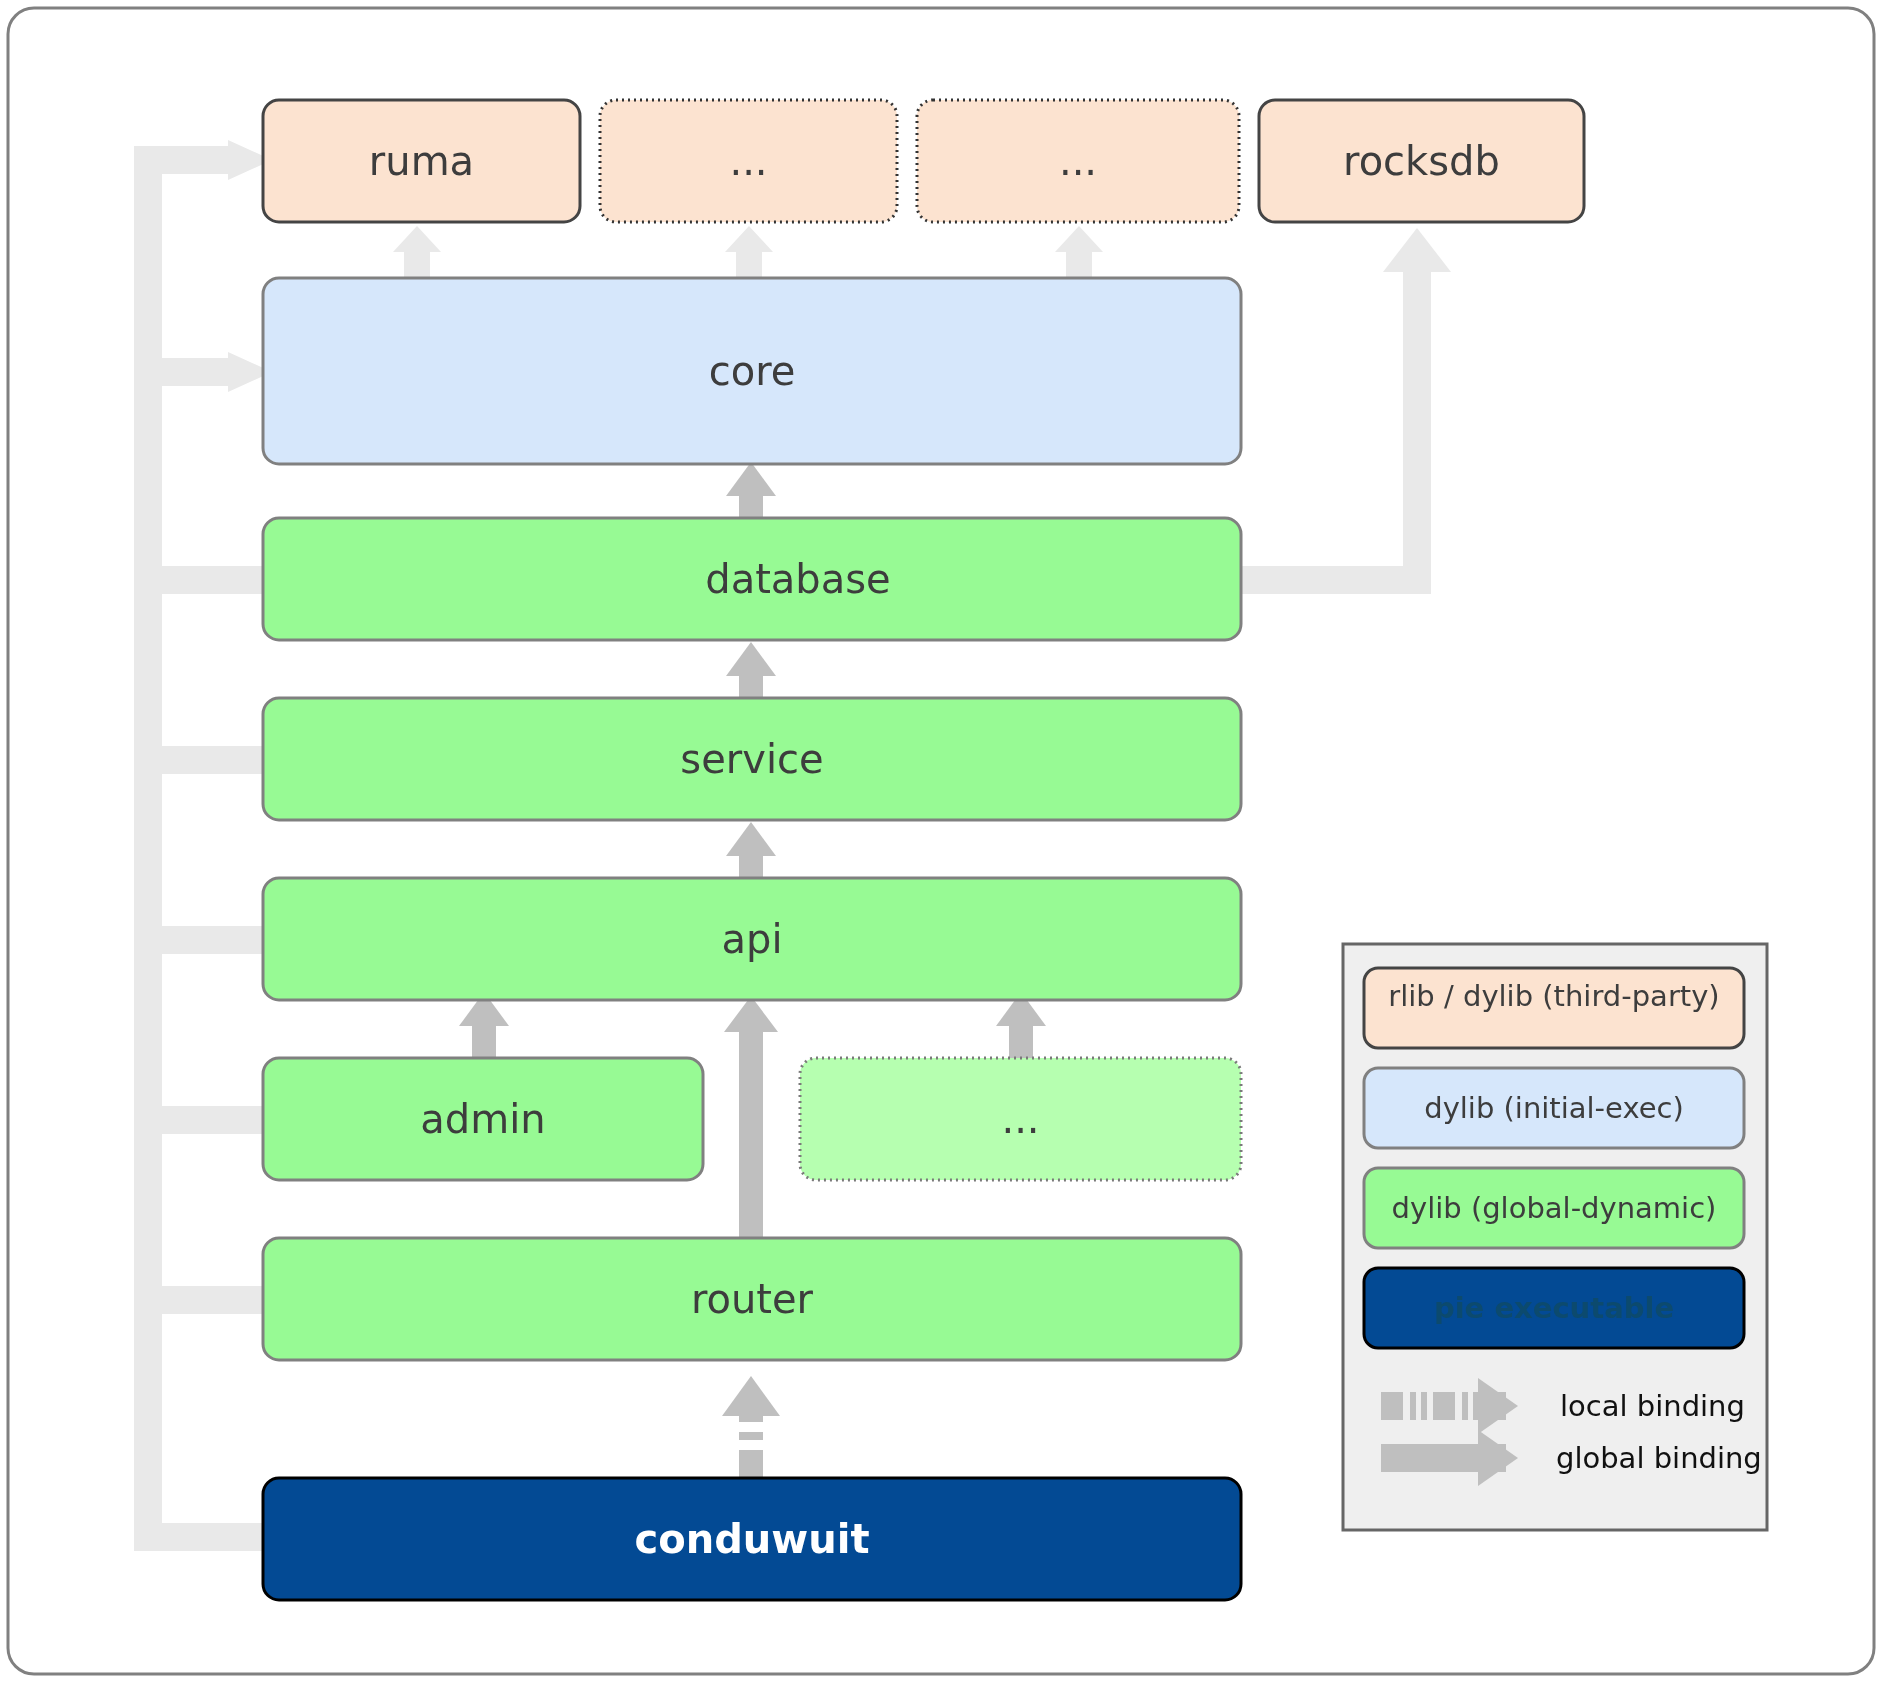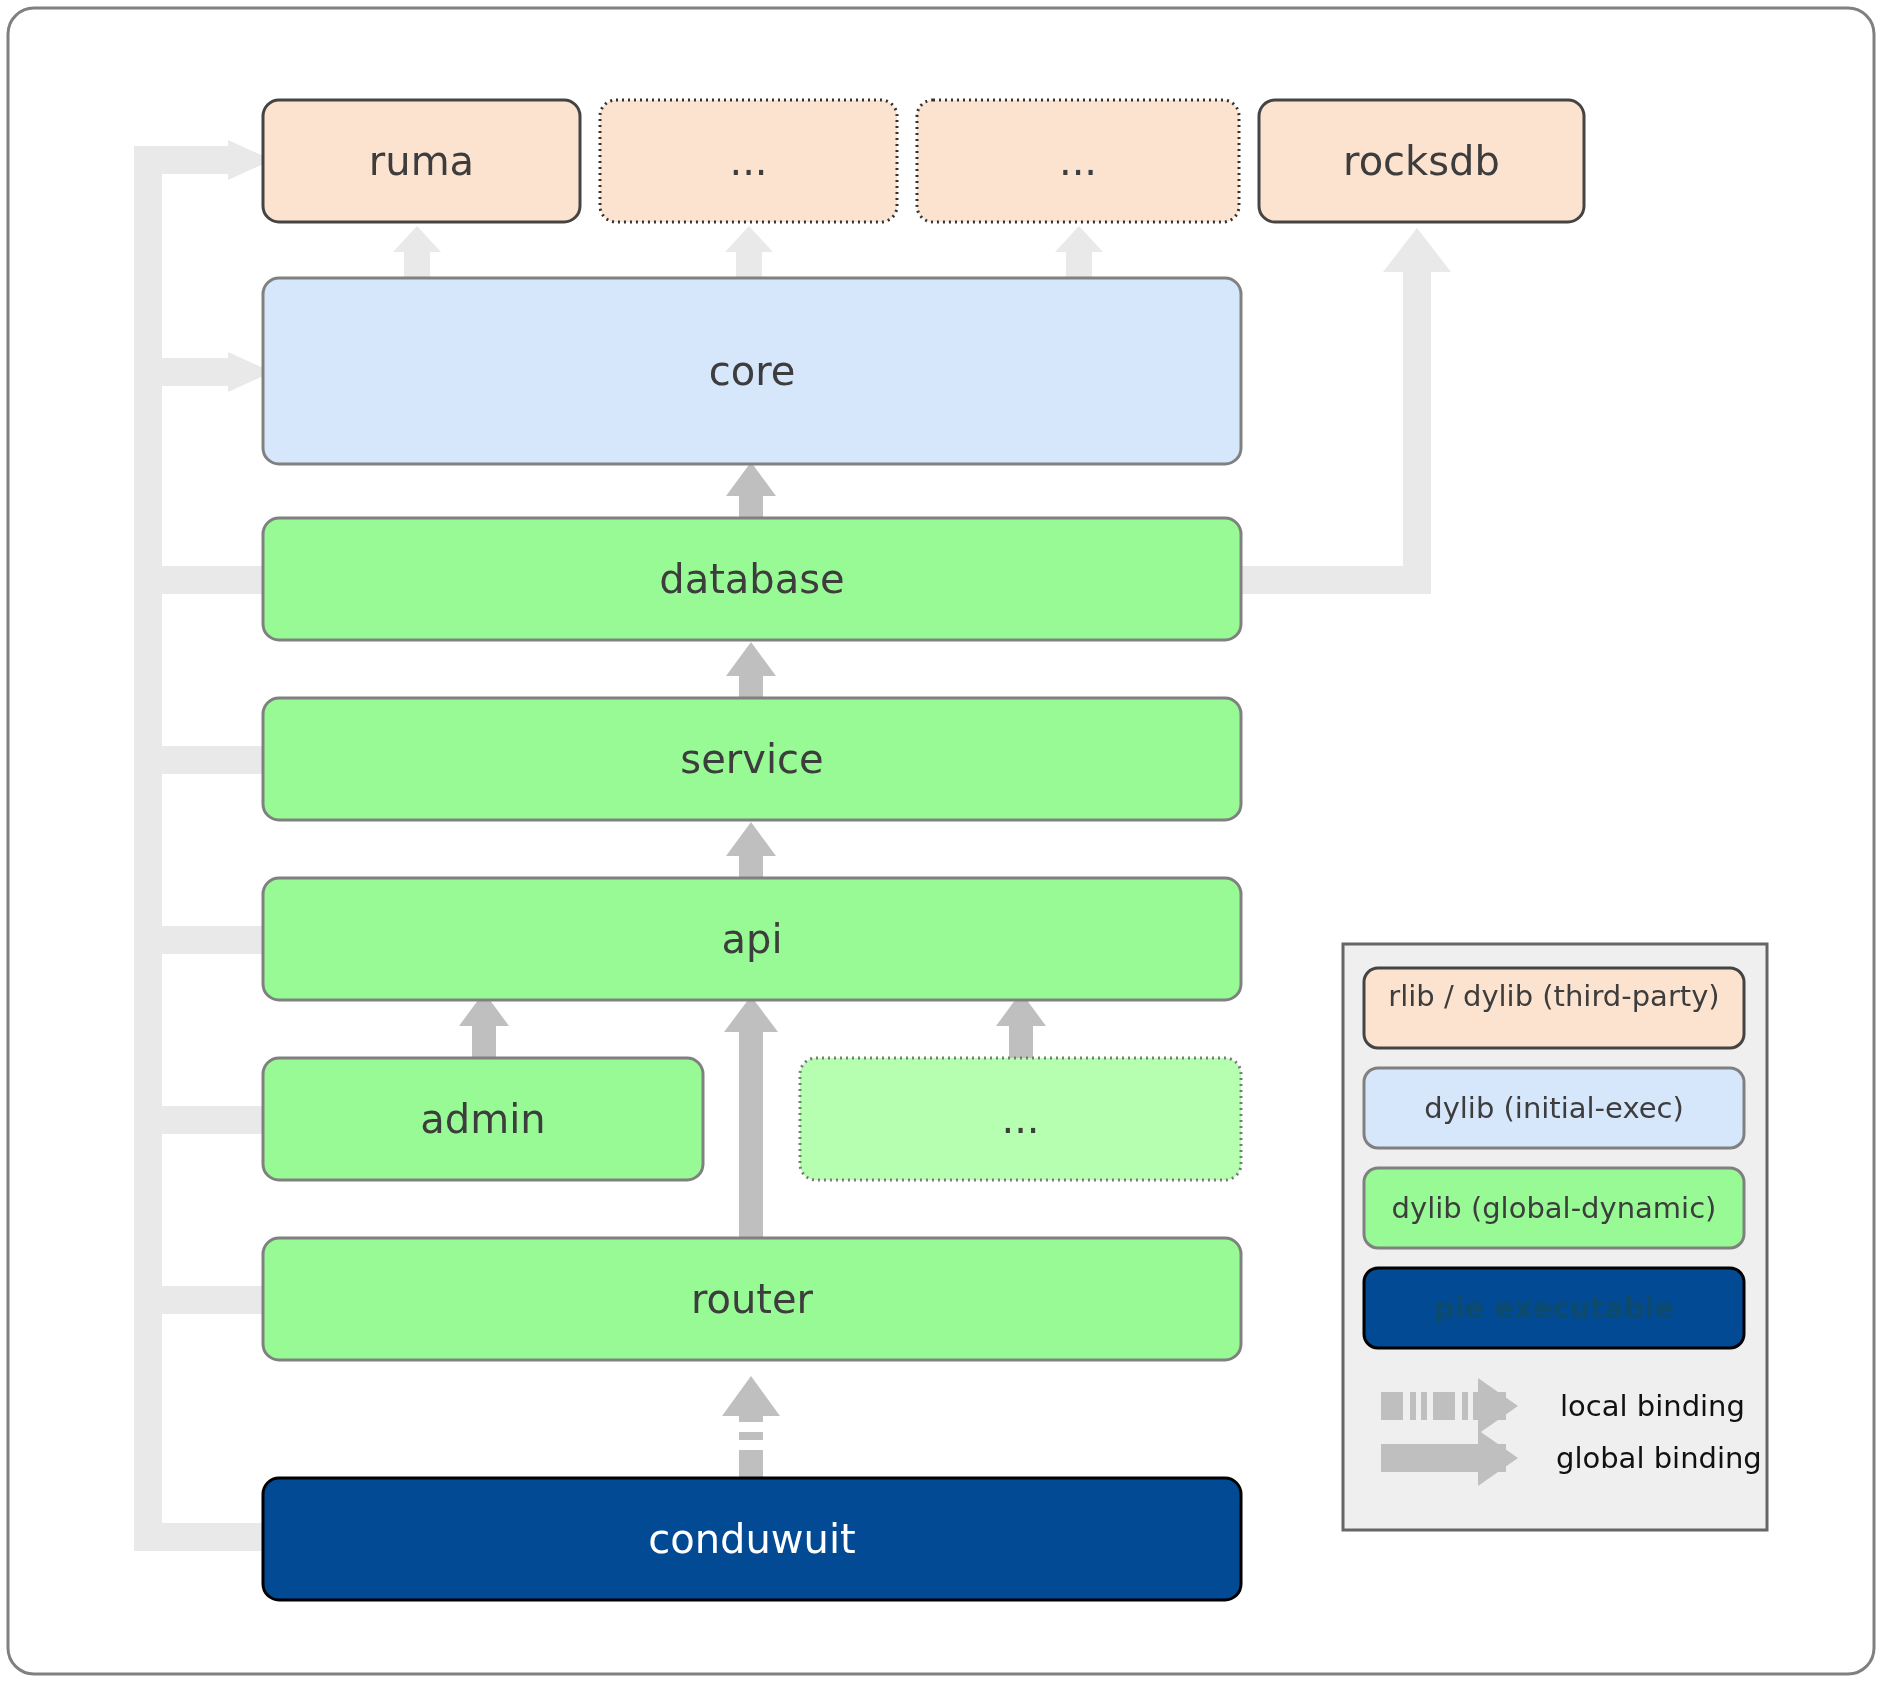--- a/index.html
+++ b/index.html
@@ -167,27 +167,27 @@
         <polygon points="1478,1430 1518,1458 1478,1486"></polygon>
       </g>
     </g>
   </svg>
 
   <div class="node-label" style="left:263px;top:100px;width:317px;height:122px;font-size:40px;color:#3d3d3d;">ruma</div>
   <div class="node-label" style="left:600px;top:100px;width:297px;height:122px;font-size:40px;color:#3d3d3d;">...</div>
   <div class="node-label" style="left:917px;top:100px;width:322px;height:122px;font-size:40px;color:#3d3d3d;">...</div>
   <div class="node-label" style="left:1259px;top:100px;width:325px;height:122px;font-size:40px;color:#3d3d3d;">rocksdb</div>
   <div class="node-label" style="left:263px;top:278px;width:978px;height:186px;font-size:40px;color:#3d3d3d;">core</div>
-  <div class="node-label" style="left:263px;top:518px;width:978px;height:122px;font-size:40px;color:#3d3d3d;">database</div>
+  <div class="node-label" style="left:263px;top:518px;width:978px;height:122px;font-size:40px;color:#3d3d3d;padding-left:46px;">database</div>
   <div class="node-label" style="left:263px;top:698px;width:978px;height:122px;font-size:40px;color:#3d3d3d;">service</div>
   <div class="node-label" style="left:263px;top:878px;width:978px;height:122px;font-size:40px;color:#3d3d3d;text-align:center;">api</div>
   <div class="node-label" style="left:263px;top:1058px;width:440px;height:122px;font-size:40px;color:#3d3d3d;">admin</div>
   <div class="node-label" style="left:800px;top:1058px;width:441px;height:122px;font-size:40px;color:#3d3d3d;">...</div>
   <div class="node-label" style="left:263px;top:1238px;width:978px;height:122px;font-size:40px;color:#3d3d3d;">router</div>
-  <div class="node-label" style="left:263px;top:1478px;width:978px;height:122px;font-size:40px;color:#ffffff;font-weight:normal;">conduwuit</div>
+  <div class="node-label" style="left:263px;top:1478px;width:978px;height:122px;font-size:40px;color:#ffffff;font-weight:bold;">conduwuit</div>
 
   <div class="legend-label" style="left:1364px;top:956px;width:380px;height:80px;font-size:29px;color:#3d3d3d;">rlib / dylib (third-party)</div>
   <div class="legend-label" style="left:1364px;top:1068px;width:380px;height:80px;font-size:29px;color:#3d3d3d;">dylib (initial-exec)</div>
   <div class="legend-label" style="left:1364px;top:1168px;width:380px;height:80px;font-size:29px;color:#3d3d3d;">dylib (global-dynamic)</div>
   <div class="legend-label" style="left:1364px;top:1268px;width:380px;height:80px;font-size:29px;color:#0c4a6e;font-weight:bold;">pie executable</div>
 
   <div class="legend-text" style="left:1560px;top:1386px;width:210px;height:40px;">local binding</div>
   <div class="legend-text" style="left:1556px;top:1438px;width:220px;height:40px;">global binding</div>
 
 </div>

